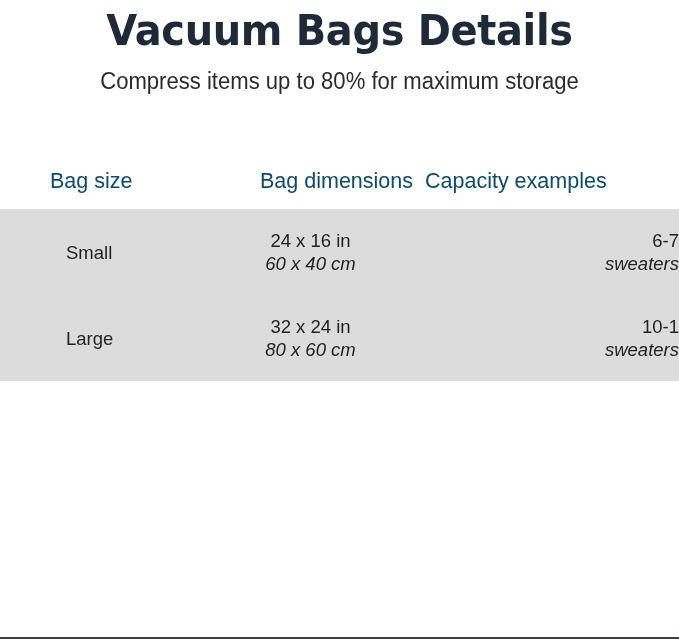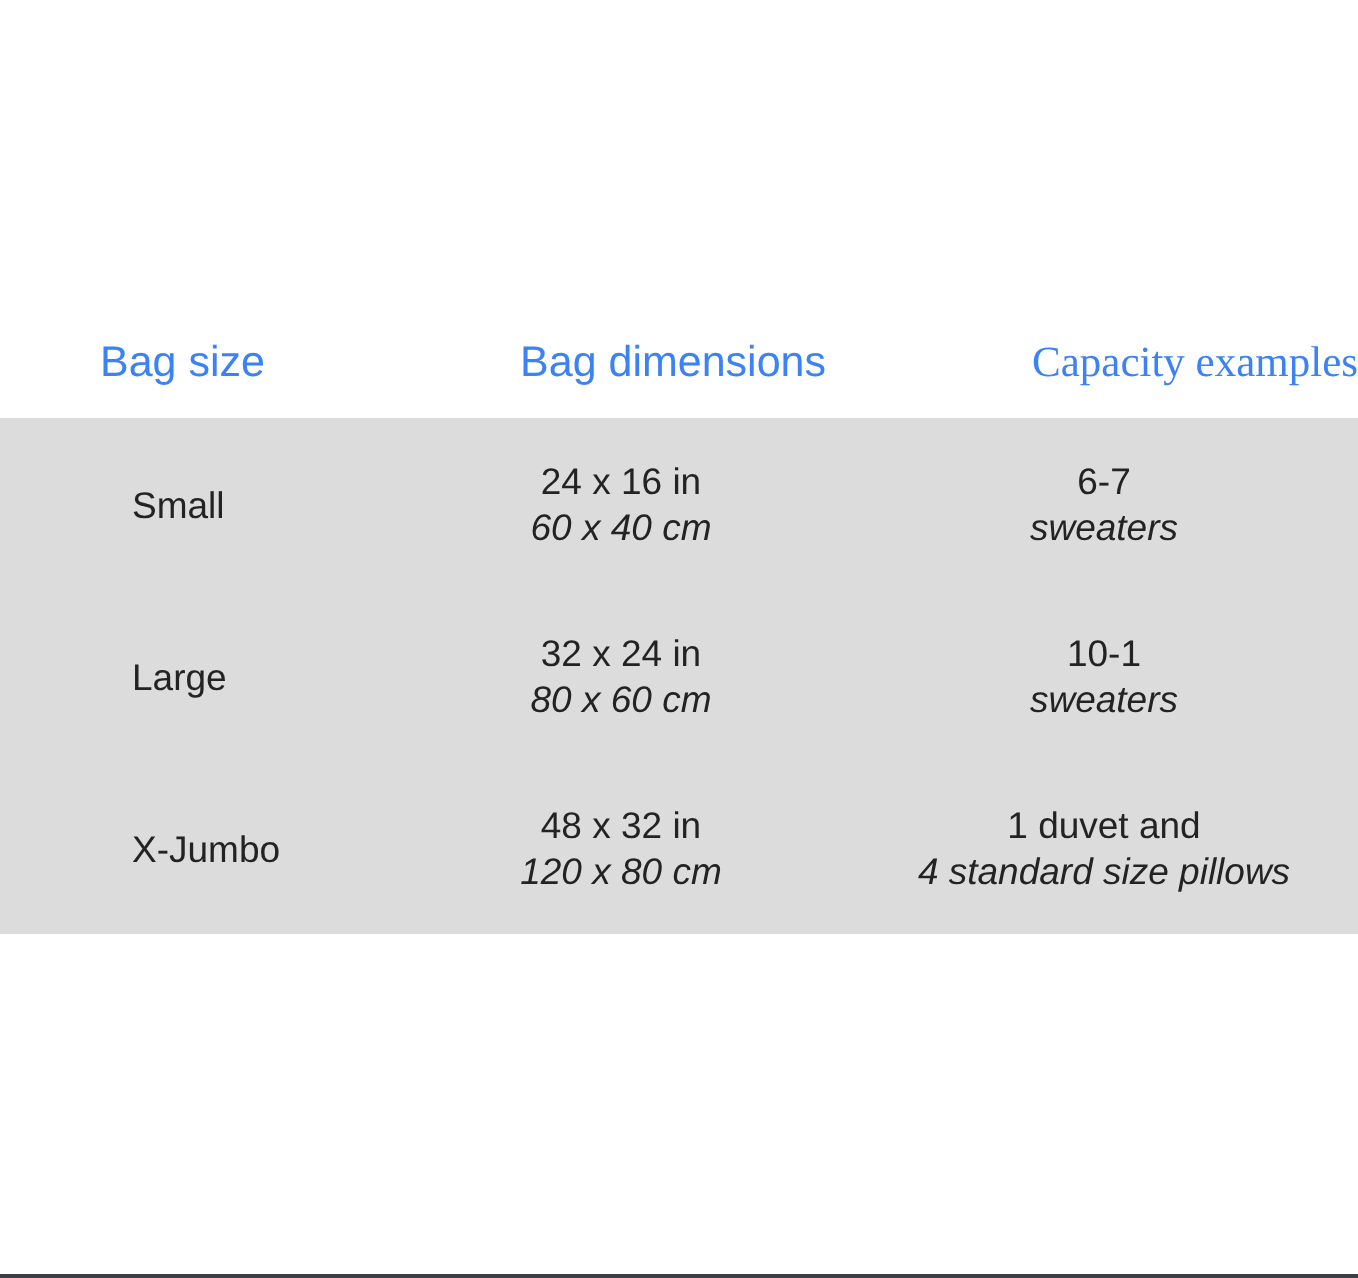--- a/index.html
+++ b/index.html
@@ -64,31 +64,31 @@
   .spec-table col.col-size  { width: 208px; }
   .spec-table col.col-dims  { width: 209px; }
   .spec-table col.col-cap   { width: 262px; }
 
   .spec-table thead th {
     height: 57px;
     padding: 0;
     font-weight: 400;
     font-size: 21.5px;
     line-height: 26px;
-    color: #3b82f6;
+    color: #0c4a6e;
     vertical-align: middle;
     background: #ffffff;
     border: 0;
   }
   .th-size {
     text-align: left;
     padding-left: 50px !important;
   }
   .th-dims { text-align: right; padding-right: 4px !important; }
-  .th-cap  { text-align: right; padding-left: 8px !important; font-family: Liberation Serif, serif; }
+  .th-cap  { text-align: left; padding-left: 8px !important; }
 
   .spec-table tbody tr { height: 86px; }
   .spec-table tbody tr.row-shaded td { background: #dcdcdc; }
   .spec-table tbody tr.row-plain  td { background: #ffffff; }
 
   .spec-table tbody td {
     padding: 0;
     border: 0;
     vertical-align: middle;
     font-size: 18.5px;
@@ -99,40 +99,44 @@
     text-align: left;
     padding-left: 66px !important;
     font-size: 19px;
     margin-left: 48px;
   }
   td.cell-dims {
     text-align: center;
     padding-right: 4px !important;
   }
   td.cell-cap {
-    text-align: center;
+    text-align: right;
     padding-left: 8px !important;
   }
   .cell-line { display: block; }
   .cell-line + .cell-line { margin-top: 0; font-style: italic; }
 
   .table-bottom-rule {
     position: absolute;
     left: 0;
     right: 0;
     bottom: 0;
     height: 2px;
     background: #3a3f47;
   }
 </style>
 </head>
 <body>
 
 <div id="page">
 
+  <div class="header-block">
+    <h1 class="page-title">Vacuum Bags Details</h1>
+    <p class="page-subtitle">Compress items up to 80% for maximum storage</p>
+  </div>
 
   <table class="spec-table">
     <colgroup>
       <col class="col-size">
       <col class="col-dims">
       <col class="col-cap">
     </colgroup>
     <thead>
       <tr>
         <th class="th-size">Bag size</th>
@@ -161,30 +165,19 @@
           <span class="cell-line">32 x 24 in</span>
           <span class="cell-line">80 x 60 cm</span>
         </td>
         <td class="cell-cap">
           <span class="cell-line">10-1</span>
           <span class="cell-line">sweaters</span>
         </td>
       </tr>
 
 
-      <tr class="row-shaded">
-        <td class="cell-size">X-Jumbo</td>
-        <td class="cell-dims">
-          <span class="cell-line">48 x 32 in</span>
-          <span class="cell-line">120 x 80 cm</span>
-        </td>
-        <td class="cell-cap">
-          <span class="cell-line">1 duvet and</span>
-          <span class="cell-line">4 standard size pillows</span>
-        </td>
-      </tr>
 
     </tbody>
   </table>
 
   <div class="table-bottom-rule"></div>
 
 </div>
 
 </body></html>

